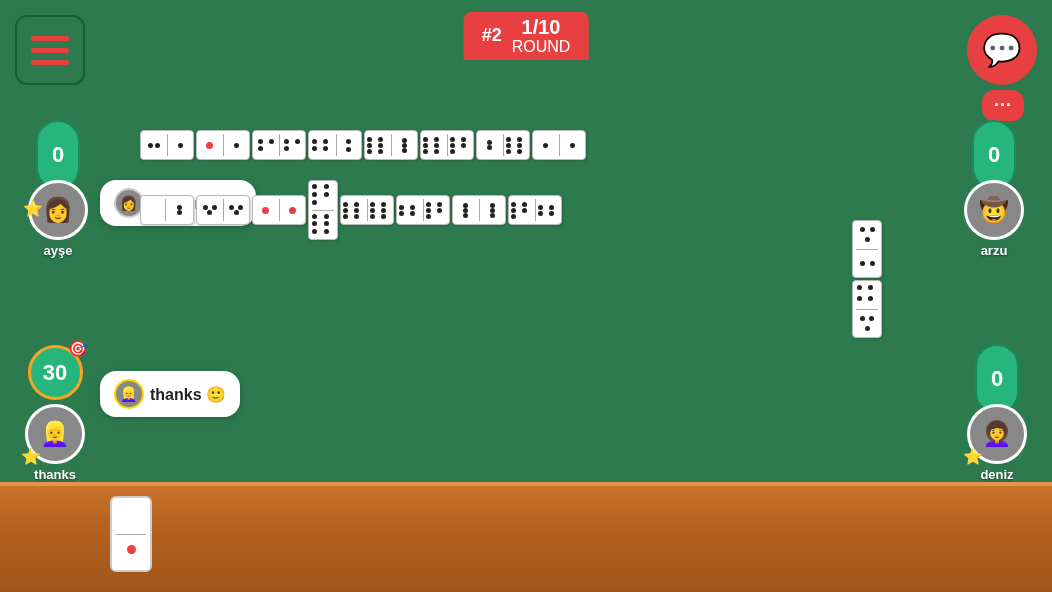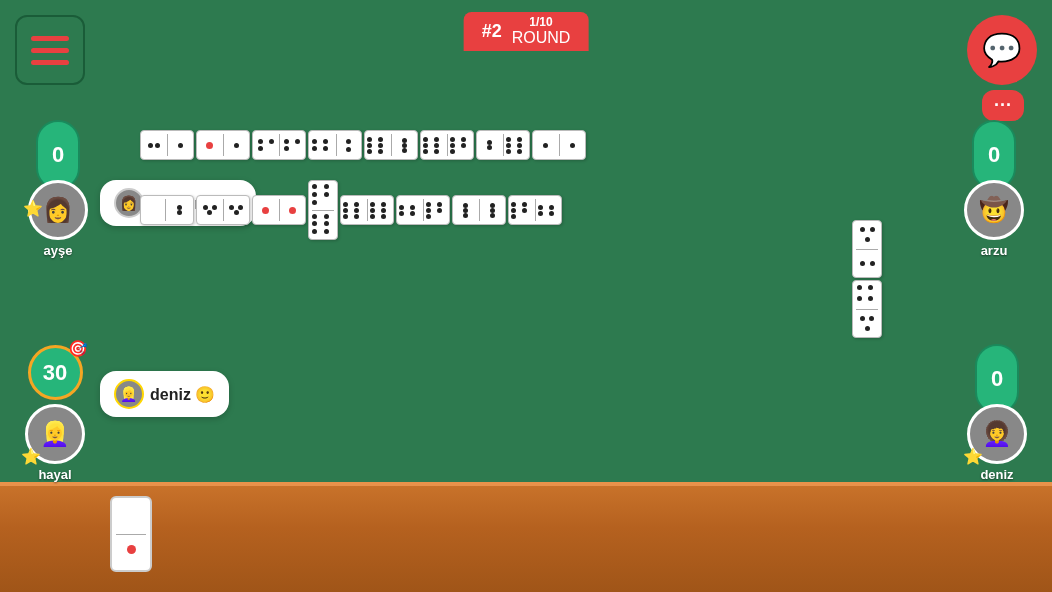--- a/index.html
+++ b/index.html
@@ -244,21 +244,21 @@
   <div class="menu-btn">
     <div class="menu-line"></div>
     <div class="menu-line"></div>
     <div class="menu-line"></div>
   </div>
 
   <div class="round-panel">
     <div class="round-top">
       <span class="round-num">#2</span>
       <div>
-        <div class="round-label" style="font-size:12px;font-weight:bold;">1/10</div>
+        <div class="round-label" style="font-size:20px;font-weight:bold;">1/10</div>
         <div class="round-label">ROUND</div>
       </div>
     </div>
   </div>
 
   <div class="chat-btn">
     <span>💬</span>
   </div>
   <div class="more-btn">
     <span>···</span>
@@ -289,42 +289,42 @@
     <div style="position:relative;">
       <div class="score-badge-active">
         <span>30</span>
       </div>
       <div style="position:absolute; top:-6px; right:-6px; font-size:16px;">🎯</div>
     </div>
     <div style="position:relative; margin-top:4px;">
       <div class="avatar-circle">👱‍♀️</div>
       <span style="position:absolute; bottom:-2px; left:-4px; font-size:16px;">⭐</span>
     </div>
-    <div class="player-name">hayal</div>
+    <div class="player-name">thanks</div>
   </div>
 
   <div class="player-panel" style="bottom:110px; right:10px; width:90px; align-items:center;">
     <div class="score-badge">
       <span>0</span>
     </div>
     <div style="position:relative; margin-top:-10px;">
       <div class="avatar-circle">👩‍🦱</div>
       <span style="position:absolute; bottom:-2px; left:-4px; font-size:16px;">⭐</span>
     </div>
     <div class="player-name">deniz</div>
   </div>
 
   <div class="chat-bubble" style="top:180px; left:100px;">
     <div class="chat-avatar">👩</div>
     <span>welcome 🌸</span>
   </div>
 
   <div class="chat-bubble" style="bottom:175px; left:100px;">
     <div class="chat-avatar" style="border:2px solid gold;">👱‍♀️</div>
-    <span>deniz 🙂</span>
+    <span>thanks 🙂</span>
   </div>
 
   <div style="position:absolute; top:130px; left:130px; right:110px; bottom:115px;">
 
     <div style="position:absolute; top:0; left:10px; display:flex; align-items:center; gap:2px;">
 
       <div style="background:white;border-radius:4px;border:1.5px solid #bbb;width:54px;height:30px;display:flex;align-items:center;box-shadow:1px 1px 3px rgba(0,0,0,0.2);">
         <div style="flex:1;display:flex;flex-wrap:wrap;justify-content:center;align-items:center;gap:2px;padding:2px;">
           <div style="width:5px;height:5px;background:#222;border-radius:50%;"></div>
           <div style="width:5px;height:5px;background:#222;border-radius:50%;"></div>

